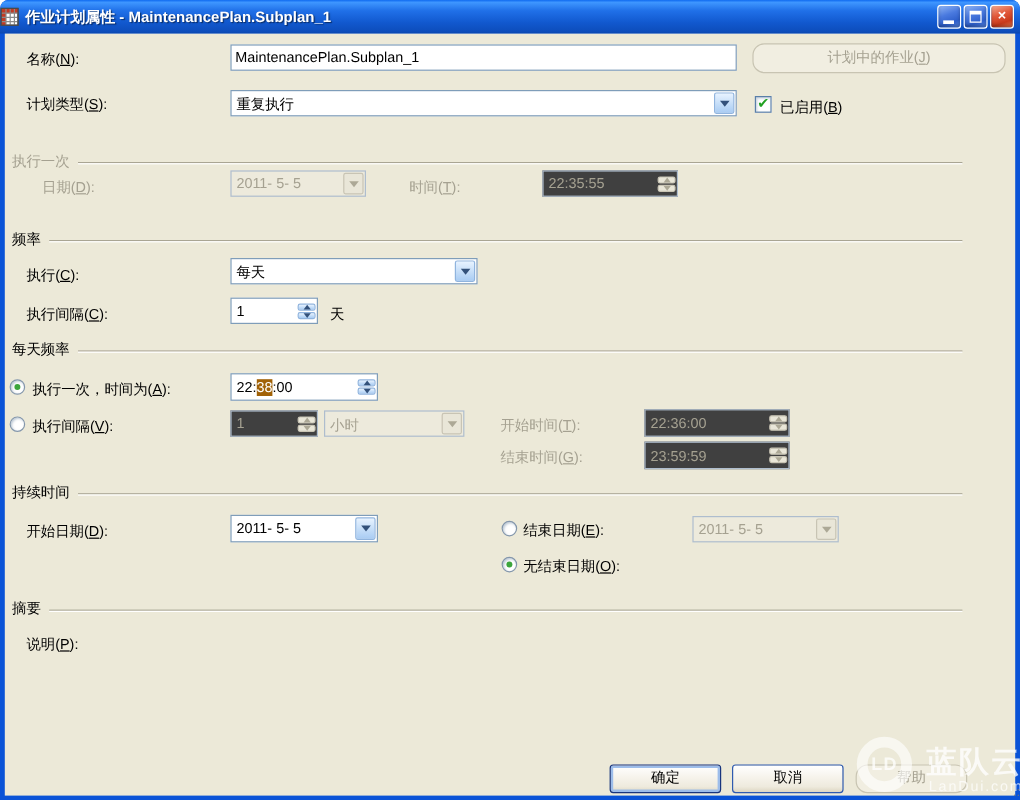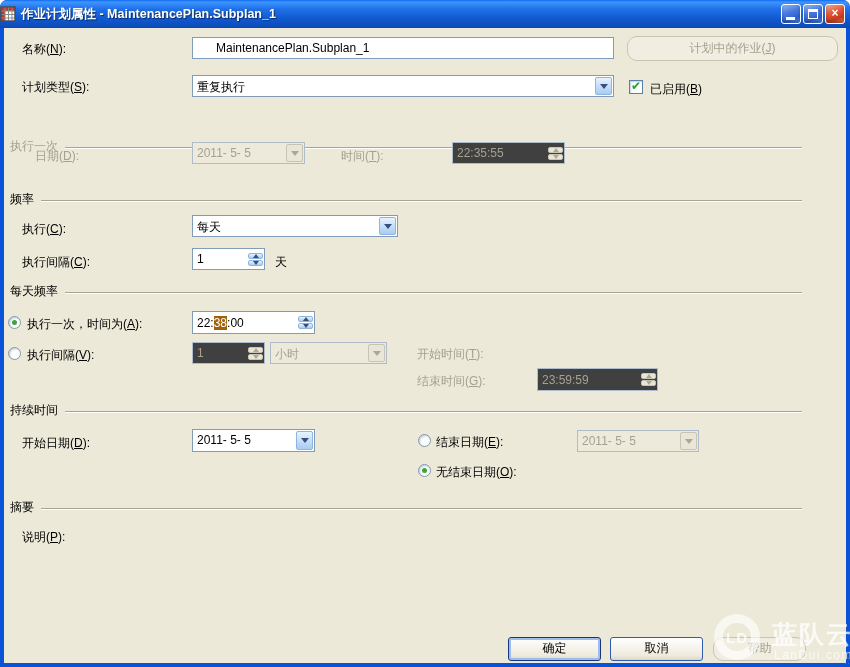--- a/index.html
+++ b/index.html
@@ -25,21 +25,21 @@
   .glyph-max { position:absolute; left:4px; top:4px; width:10px; height:10px;
     border:1px solid #fff; border-top-width:3px; }
   .glyph-close { position:absolute; left:0; top:1px; width:18px; text-align:center;
     color:#fff; font-weight:bold; font-size:12px; }
 
   
   .lbl { position:absolute; white-space:nowrap; color:#000; }
   .dis { color:#A5A191 !important; }
 
   .tb { position:absolute; background:#fff; border:1px solid #7F9DB9; display:flex; align-items:center; overflow:hidden; }
-  .tb input { border:0; outline:0; flex:1; font:12px "Liberation Sans","DejaVu Sans",sans-serif; padding:0 3px; background:transparent;margin-left:20px; }
+  .tb input { border:0; outline:0; flex:1; font:12px "Liberation Sans","DejaVu Sans",sans-serif; padding:0 3px; background:transparent; }
   .tv { flex:1; padding-left:4px; white-space:nowrap; }
   .selhl { background:#a16207; color:#fff; }
 
   .combo { position:absolute; background:#fff; border:1px solid #7F9DB9; display:flex; align-items:stretch; }
   .combo .cv { flex:1; padding:3px 0 0 4px; white-space:nowrap; overflow:hidden; }
   .cbtn { width:17px; margin:1px; border-radius:2px; border:1px solid #90B4DE;
     background:linear-gradient(180deg,#E8F3FF 0%,#C4DDF8 55%,#A9CCF3 100%);
     display:flex; align-items:center; justify-content:center; }
   .arrd { width:0; height:0; border-left:4px solid transparent; border-right:4px solid transparent; border-top:5px solid #33517A; }
   .combo.off { background:#EDEADC; border-color:#AEBDCE; }
@@ -138,21 +138,21 @@
     <span class="cv">重复执行</span>
     <span class="cbtn">
         <i class="arrd"></i>
       </span>
   </div>
   <div class="cb" style="left:629px;top:80px">
     <span class="mark">✔</span>
   </div>
   <span class="lbl" style="left:650px;top:81px">已启用(<u>B</u>)</span>
 
-  <div class="sec" style="left:10px;top:138px;width:792px">
+  <div class="sec" style="left:10px;top:126px;width:792px">
     <span class="dis">执行一次</span>
     <div class="ln"></div>
   </div>
   <span class="lbl dis" style="left:35px;top:148px">日期(<u>D</u>):</span>
   <div class="combo off" style="left:192px;top:142px;width:113px;height:22px">
     <span class="cv">2011- 5- 5</span>
     <span class="cbtn">
         <i class="arrd"></i>
       </span>
   </div>
@@ -226,20 +226,31 @@
         </span>
     </span>
   </div>
   <div class="combo off" style="left:270px;top:342px;width:117px;height:22px">
     <span class="cv">小时</span>
     <span class="cbtn">
         <i class="arrd"></i>
       </span>
   </div>
   <span class="lbl dis" style="left:417px;top:346px">开始时间(<u>T</u>):</span>
+  <div class="tb off" style="left:537px;top:341px;width:121px;height:23px">
+    <span class="tv">22:36:00</span>
+    <span class="spincol">
+      <span class="sbtn">
+          <i class="arrus"></i>
+        </span>
+      <span class="sbtn">
+          <i class="arrds"></i>
+        </span>
+    </span>
+  </div>
   <span class="lbl dis" style="left:417px;top:373px">结束时间(<u>G</u>):</span>
   <div class="tb off" style="left:537px;top:368px;width:121px;height:23px">
     <span class="tv">23:59:59</span>
     <span class="spincol">
       <span class="sbtn">
           <i class="arrus"></i>
         </span>
       <span class="sbtn">
           <i class="arrds"></i>
         </span>

